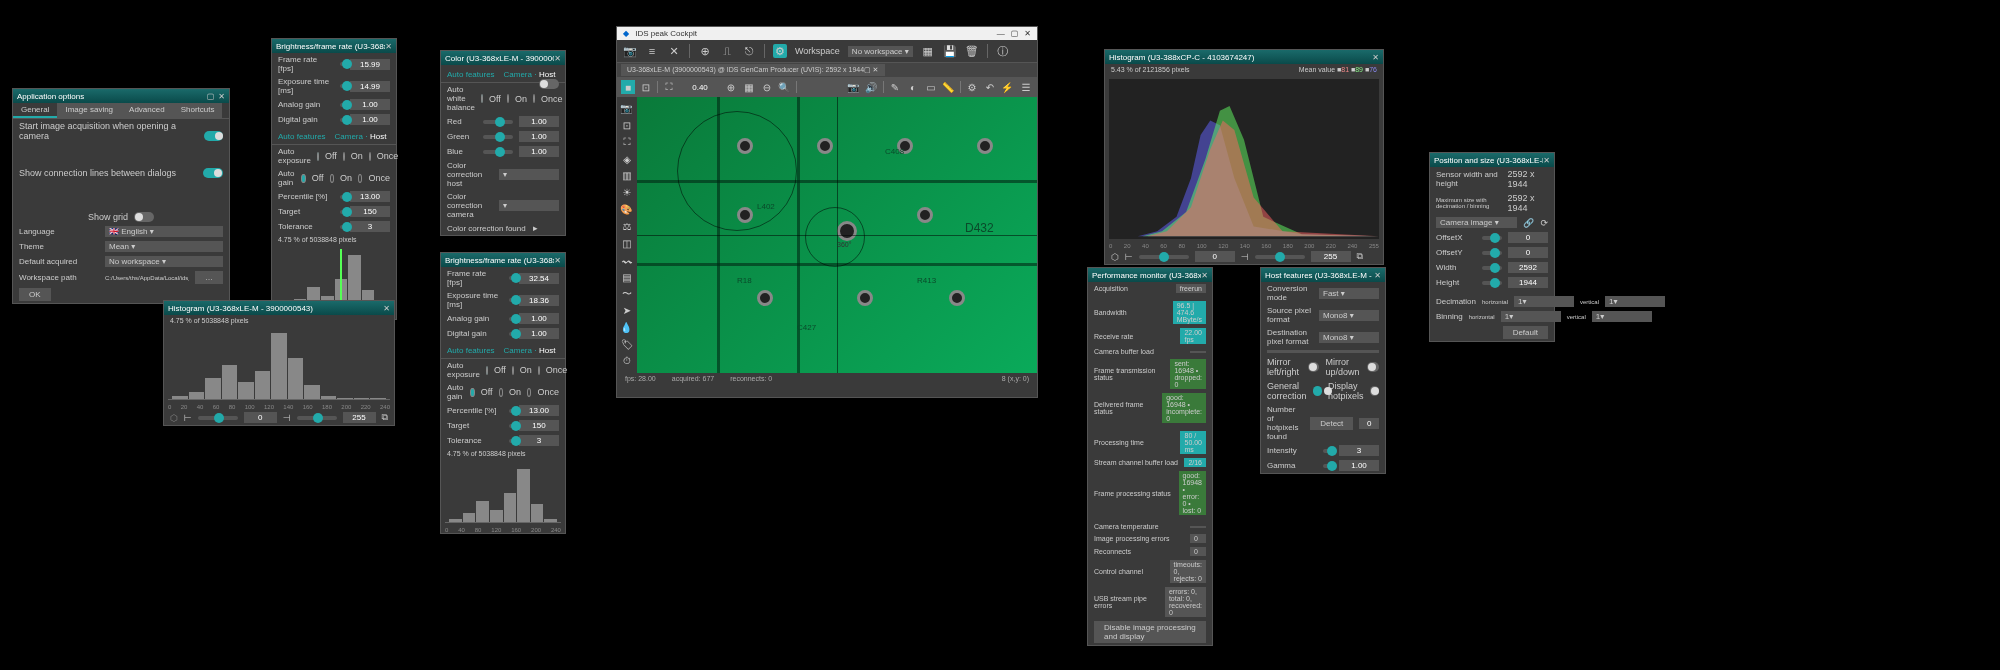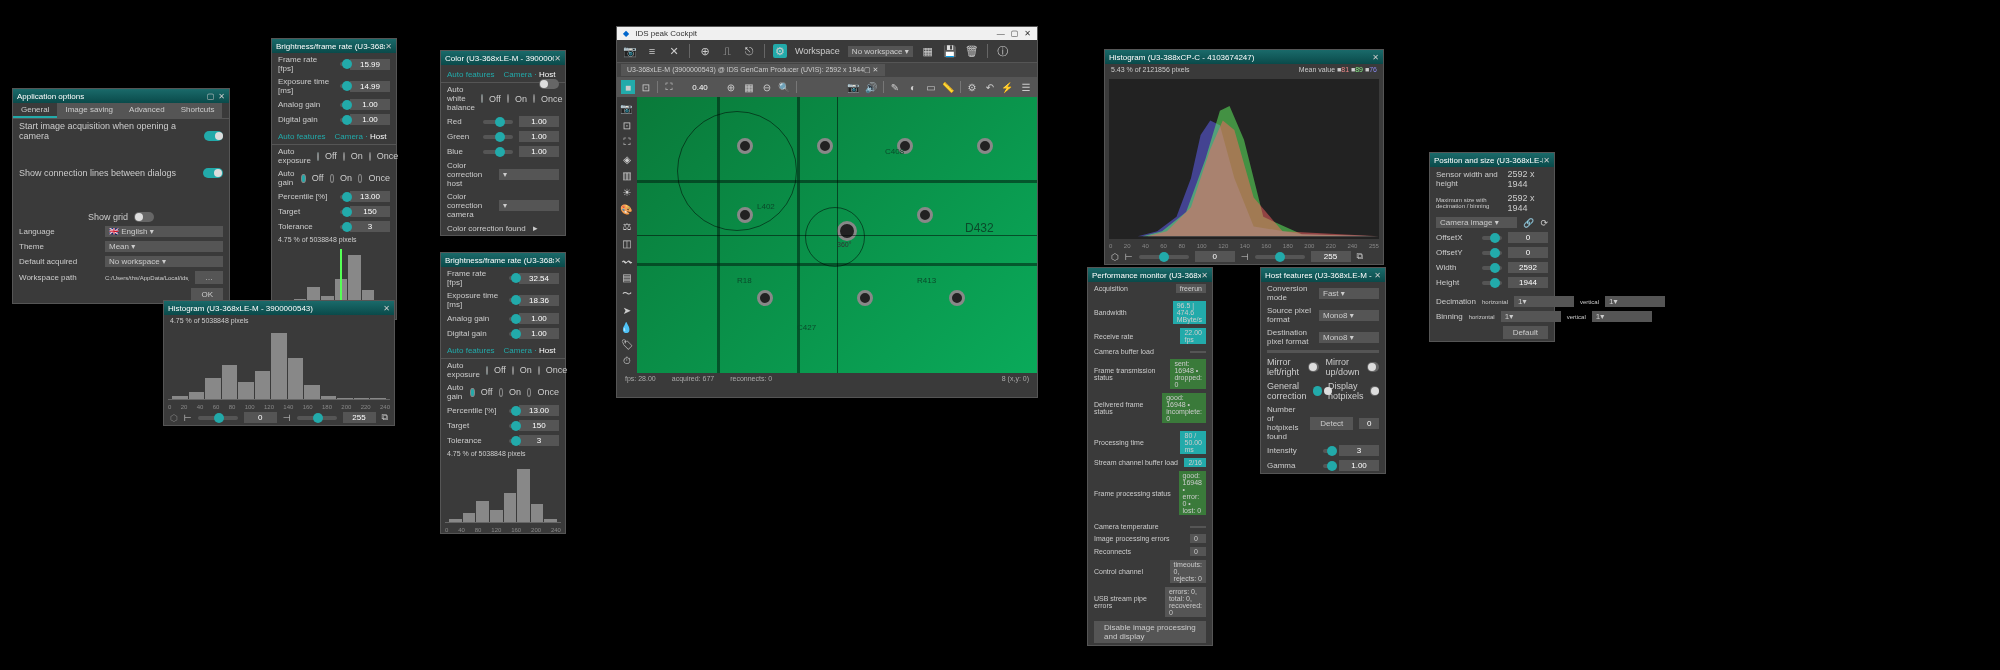--- a/index.html
+++ b/index.html
@@ -92,21 +92,21 @@
     </div>
   <div class="row">
       <span class="lbl">Default acquired</span>
       <div class="select" style="flex:1"><span>No workspace</span> ▾</div>
     </div>
   <div class="row">
       <span class="lbl">Workspace path</span>
       <span style="flex:1;font-size:6px;overflow:hidden">C:/Users/ths/AppData/Local/ids_peak_cockpit/workspaces</span>
       <div class="btn">…</div>
     </div>
-  <div class="row" style="justify-content:flex-end;">
+  <div class="row" style="">
       <div class="btn">OK</div>
     </div>
 </div>
 
 <div class="panel" style="left:271px;top:38px;width:126px;">
   <div class="titlebar">
       <span style="overflow:hidden;white-space:nowrap">Brightness/frame rate (U3-368xLE-M - 3900000543)</span>
       <div class="controls">
         <span>✕</span>
       </div>

